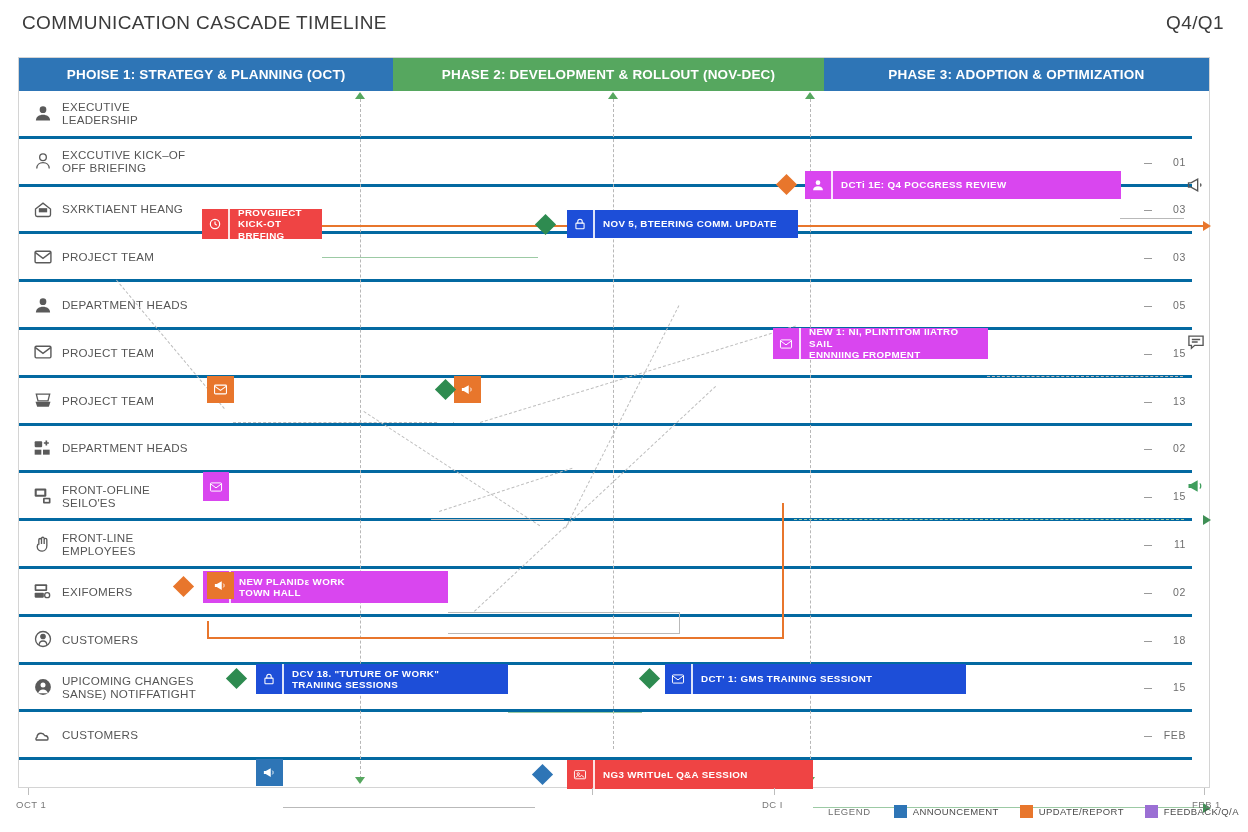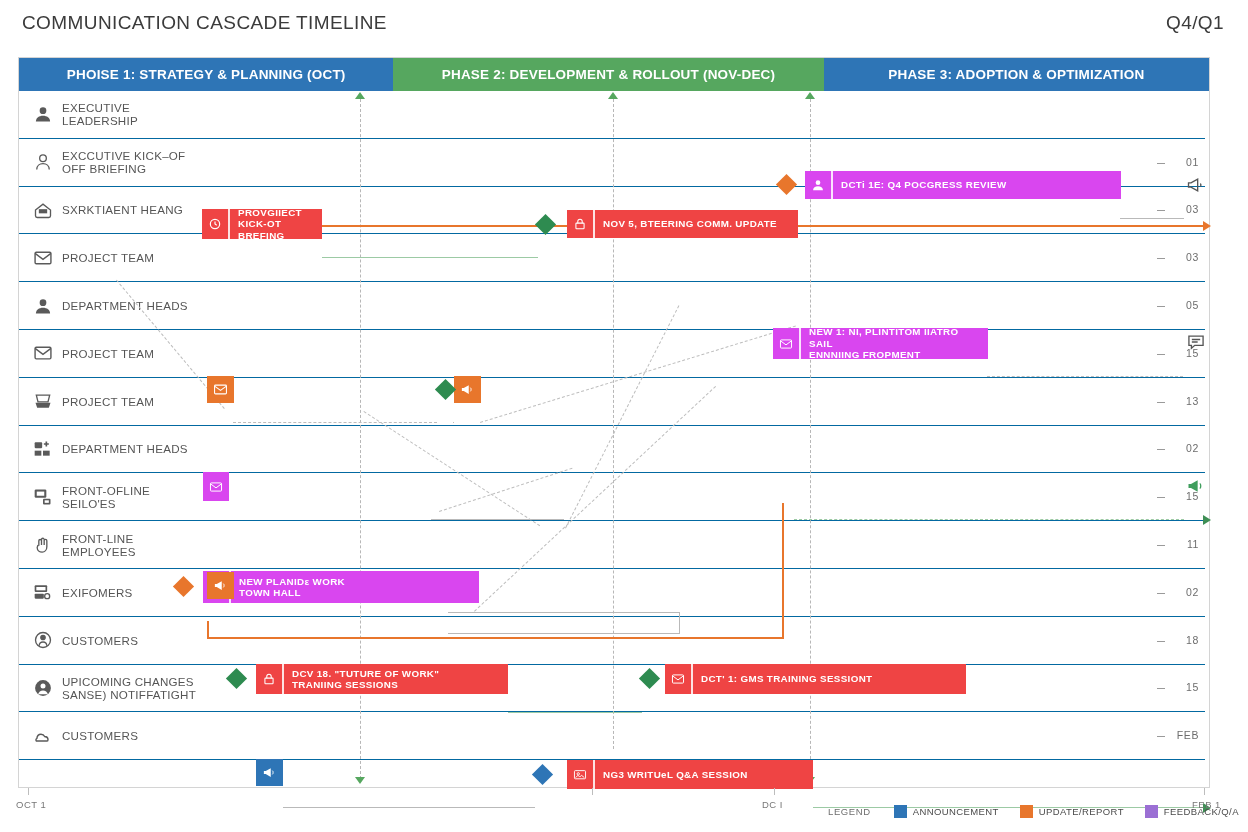--- a/index.html
+++ b/index.html
@@ -40,22 +40,22 @@
   .phase {
     display: flex; align-items: center; justify-content: center;
     color: #ffffff; font-size: 13.5px; font-weight: bold;
     letter-spacing: 0.2px; white-space: nowrap;
     height: 33px;
   }
 
   
   .rows { position: absolute; left: 0; top: 33px; right: 0; bottom: 0; }
   .row {
-    position: absolute; left: 0; right: 4px;
-    border-bottom: 1px solid #0369a1;
+    position: absolute; left: 0; right: 17px;
+    border-bottom: 3px solid #0369a1;
   }
   .row-label {
     position: absolute; left: 14px; top: 0; height: 100%;
     display: flex; align-items: center; gap: 9px;
     width: 176px;
   }
   .row-label .txt {
     font-size: 11.6px; color: #555555; letter-spacing: 0.25px;
     line-height: 13px; white-space: pre-line;
   }
@@ -86,21 +86,21 @@
   .bar .body {
     flex: 1 1 auto; display: flex; align-items: center;
     padding-left: 8px; padding-right: 6px;
     color: #ffffff; font-size: 9.8px; font-weight: bold;
     letter-spacing: 0.35px; line-height: 11.5px;
     white-space: pre-line; overflow: hidden;
     border-left: 2px solid rgba(255,255,255,0.85);
   }
 
   .bar-blue .chip, .bar-blue .body { background: #ef4444; }
-  .bar-green .chip, .bar-green .body { background: #ef4444; }
+  .bar-green .chip, .bar-green .body { background: #1d4ed8; }
   .bar-orange .chip, .bar-orange .body { background: #d946ef; }
 
   
   .diamond {
     position: absolute; width: 15px; height: 15px;
     transform: rotate(45deg);
   }
   .d-green { background: #2e8b50; }
   .d-orange { background: #e8762c; }
   .d-blue { background: #2e75b6; }
@@ -473,21 +473,21 @@
 ENNNIING FROPMENT</div>
         </div>
         <div class="bar bar-orange" style="left: 184px; width: 228px; top: 381px; height: 29px;">
           <div class="chip">
             <svg viewBox="0 0 24 24" fill="none" stroke="currentColor" stroke-width="1.7">
               <rect x="2.5" y="5" width="19" height="14" rx="1.5"></rect>
               <path d="M2.5 6.5L12 13.5l9.5-7"></path>
             </svg>
           </div>
         </div>
-        <div class="bar bar-orange" style="left: 184px; width: 276px; top: 480px; height: 32px;">
+        <div class="bar bar-orange" style="left: 184px; width: 245px; top: 480px; height: 32px;">
           <div class="chip">
             <svg viewBox="0 0 24 24" fill="currentColor">
               <path d="M3 9.5v5h3l8 4.5V5L6 9.5z"></path>
               <path d="M16.5 9c1.6.6 1.6 5.4 0 6" fill="none" stroke="currentColor" stroke-width="1.6"></path>
             </svg>
           </div>
           <div class="body">NEW PLANIDε WORK
 TOWN HALL</div>
         </div>
         <div class="bar bar-green" style="left: 237px; width: 252px; top: 573px; height: 30px;">

